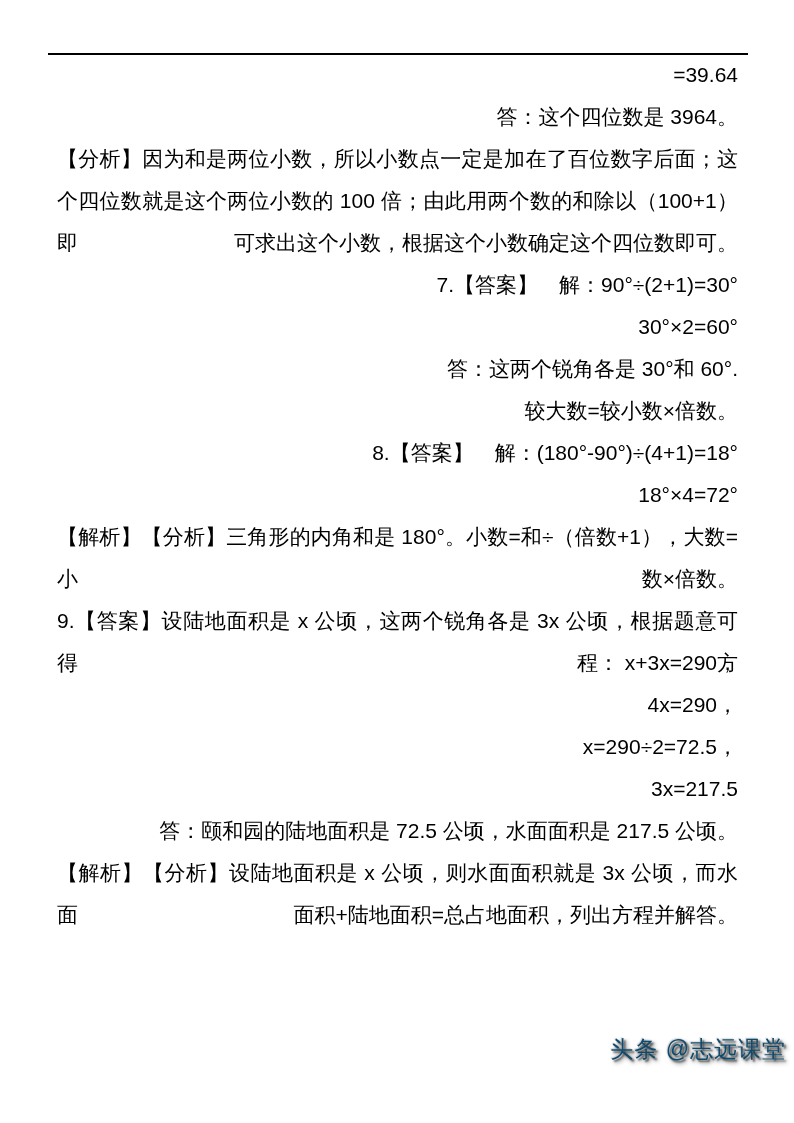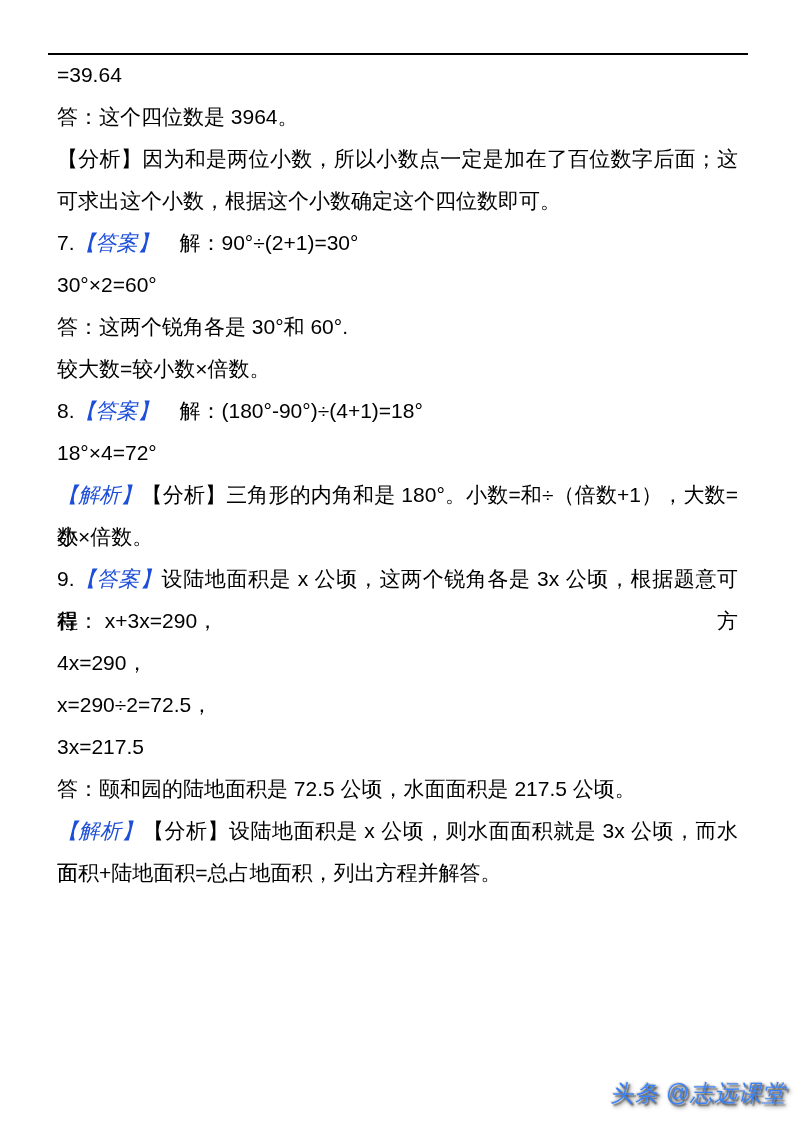--- a/index.html
+++ b/index.html
@@ -28,50 +28,50 @@
     position: absolute;
     left: 57px;
     top: 54px;
     width: 681px;
   }
   .line {
     height: 42px;
     line-height: 42px;
     font-size: 21px;
     white-space: pre-wrap;
-    text-align: left;
+    text-align: right;
   }
   .jfull {
     text-align: justify;
     text-align-last: justify;
   }
   .seg { color: #000000; }
-  .blue { color: #1d4ed8; font-style: italic; }
+  .blue { color: #000000; }
   .watermark {
     position: absolute;
     right: 8px;
-    top: 1078px;
+    top: 1034px;
     font-size: 23px;
     letter-spacing: 1px;
-    color: #3b82f6;
+    color: #0c4a6e;
     text-shadow: 2px 2px 2px #4a4a4a, 3px 3px 4px #777777, -1px -1px 1px #d8d8d8;
     white-space: pre;
-    font-style: italic;
   }
 </style>
 </head>
 <body>
 
 <div class="page">
   <div class="top-rule"></div>
 
   <div class="content">
     <div class="line"><span class="seg">=39.64</span></div>
     <div class="line"><span class="seg">答：这个四位数是 3964。</span></div>
     <div class="line jfull"><span class="seg">【分析】因为和是两位小数，所以小数点一定是加在了百位数字后面；这</span></div>
+    <div class="line jfull"><span class="seg">个四位数就是这个两位小数的 100 倍；由此用两个数的和除以（100+1）即</span></div>
     <div class="line"><span class="seg">可求出这个小数，根据这个小数确定这个四位数即可。</span></div>
     <div class="line"><span class="seg">7.</span><span class="seg blue">【答案】</span><span class="seg">　解：90°÷(2+1)=30°</span></div>
     <div class="line"><span class="seg">30°×2=60°</span></div>
     <div class="line"><span class="seg">答：这两个锐角各是 30°和 60°.</span></div>
     <div class="line"><span class="seg">较大数=较小数×倍数。</span></div>
     <div class="line"><span class="seg">8.</span><span class="seg blue">【答案】</span><span class="seg">　解：(180°-90°)÷(4+1)=18°</span></div>
     <div class="line"><span class="seg">18°×4=72°</span></div>
     <div class="line jfull"><span class="seg blue">【解析】</span><span class="seg">【分析】三角形的内角和是 180°。小数=和÷（倍数+1），大数=小</span></div>
     <div class="line"><span class="seg">数×倍数。</span></div>
     <div class="line jfull"><span class="seg">9.</span><span class="seg blue">【答案】</span><span class="seg">设陆地面积是 x 公顷，这两个锐角各是 3x 公顷，根据题意可得方</span></div>

